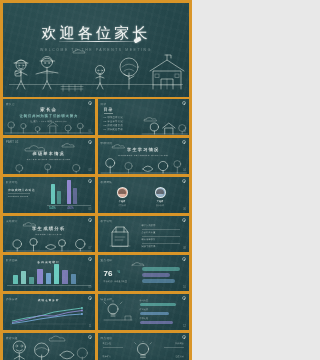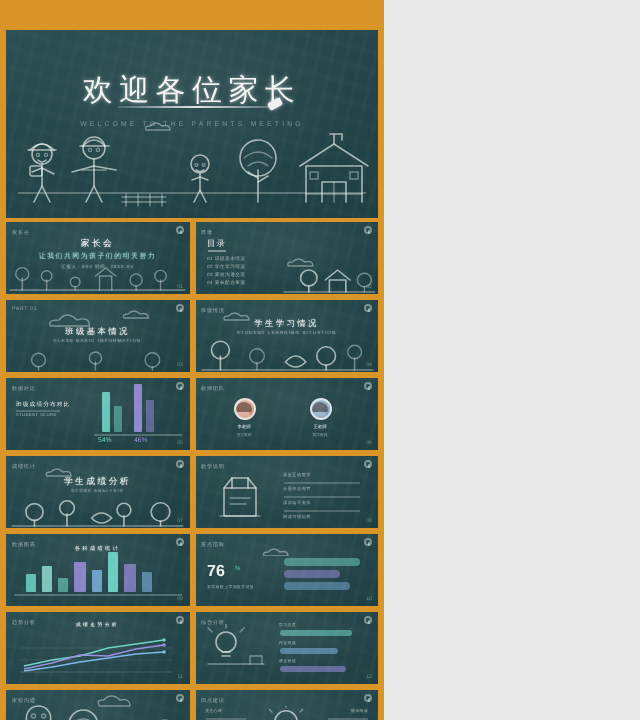--- a/index.html
+++ b/index.html
@@ -3,21 +3,21 @@
 <meta charset="utf-8">
 <style>
   * { margin:0; padding:0; box-sizing:border-box; }
   html,body { width:192px; height:360px; }
   body {
     font-family:"Liberation Sans", sans-serif;
     background:#e8e8e8;
     overflow:hidden;
   }
   .page { width:192px; height:360px; position:relative; background:#e8e8e8; }
-  .hero-wrap { padding:15px 3px 2px 3px; background:#d99528; }
+  .hero-wrap { padding:3px 3px 2px 3px; background:#d99528; }
 
   
   .board {
     background:
       radial-gradient(ellipse at 50% 35%, rgba(255,255,255,0.055), rgba(0,0,0,0) 62%),
       linear-gradient(160deg,#2b4f52 0%, #24464a 45%, #1f3f43 100%);
     position:relative;
     overflow:hidden;
   }
   .board::after{

